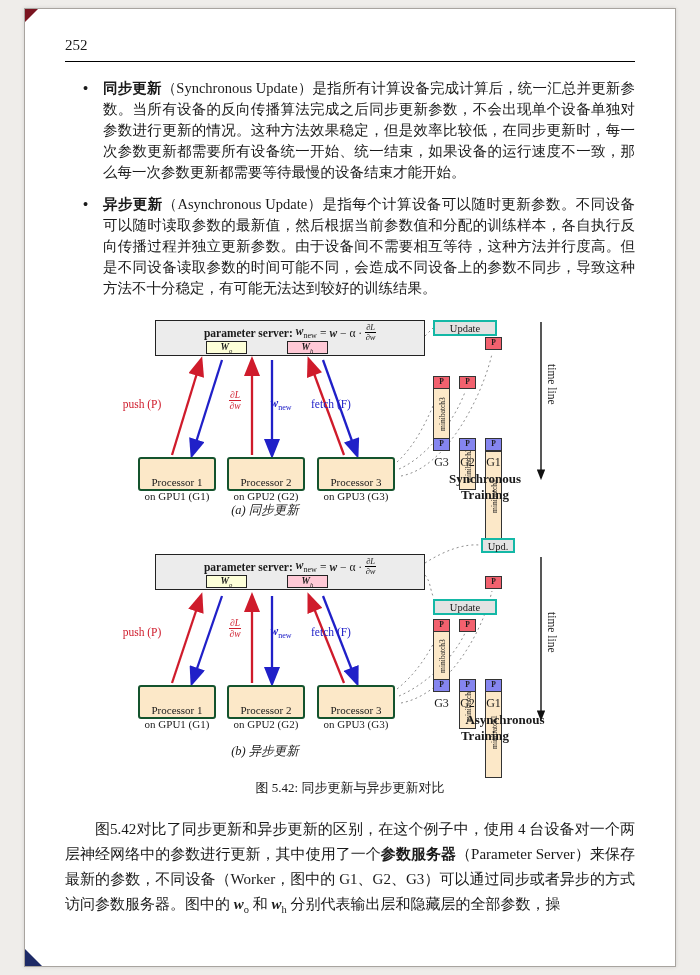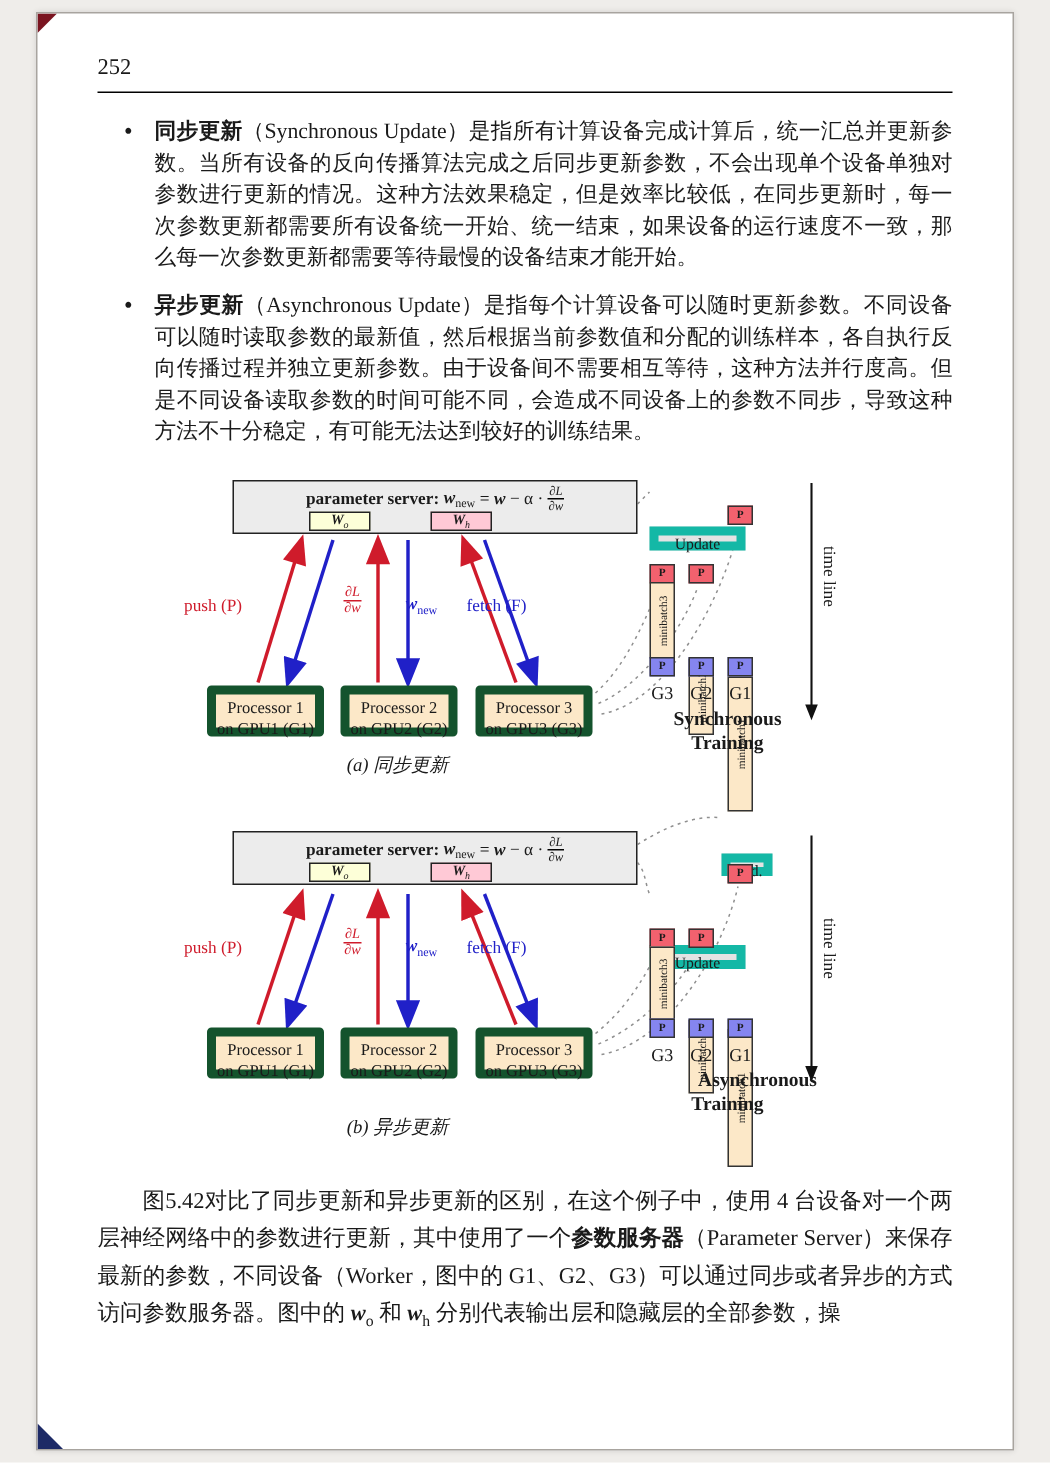--- a/index.html
+++ b/index.html
@@ -45,27 +45,27 @@
     font-size:11.5px;margin-top:2px;white-space:nowrap;}
   .bi{font-weight:bold;font-style:italic;}
   sub{font-size:0.7em;font-family:Liberation Serif, serif;}
   .frac{display:inline-block;text-align:center;vertical-align:middle;font-size:8.5px;line-height:1.1;font-style:italic;}
   .frac .fn{display:block;border-bottom:1px solid #000;padding:0 1px;}
   .frac .fd{display:block;}
   .frac.redf{font-size:9.5px;}
   .frac.redf .fn{border-bottom-color:#cf1b2b;}
   .wbox{width:41px;height:13px;border:1px solid #222;box-sizing:border-box;
     font-size:9.5px;text-align:center;line-height:11px;font-style:italic;}
-  .proc{width:78px;height:34px;background:#fce8c8;border:6px solid #14532d;border-radius:3px;
-    text-align:center;font-size:11px;line-height:14px;padding-top:2px;box-sizing:border-box;}
+  .proc{width:78px;height:34px;background:#fce8c8;border:2px solid #14532d;border-radius:3px;
+    text-align:center;font-size:11px;line-height:14px;padding-top:16px;box-sizing:border-box;}
   .lab{font-size:11.5px;text-align:center;}
   .red{color:#cf1b2b;}
   .blue{color:#2020c8;}
-  .gbox{background:#e3e3e3;border:6px solid #14b8a6;box-sizing:border-box;
-    font-size:10.5px;text-align:center;line-height:14px;margin-top:31px;}
+  .gbox{background:#e3e3e3;border:2px solid #14b8a6;box-sizing:border-box;
+    font-size:10.5px;text-align:center;line-height:14px;}
   .pb{width:17px;height:13px;border:1px solid #333;box-sizing:border-box;
     font-size:7.5px;font-weight:bold;text-align:center;line-height:10px;}
   .pr{background:#f2616e;}
   .pbl{background:#8585ef;}
   .mbar{width:17px;background:#fce8c8;border:1px solid #333;box-sizing:border-box;position:relative;}
   .mbar span{position:absolute;left:50%;top:50%;
     transform:translate(-50%,-50%) rotate(-90deg);
     font-size:7.5px;white-space:nowrap;}
   .glab{font-size:12px;text-align:center;}
   .train{font-weight:bold;font-size:13px;text-align:center;}
@@ -258,15 +258,16 @@
     <div class="abs glab" style="left:385px;top:169px;width:35px">G2</div>
     <div class="abs glab" style="left:411px;top:169px;width:35px">G1</div>
 
     <div class="abs train" style="left:372px;top:185px;width:136px">Asynchronous</div>
     <div class="abs train" style="left:352px;top:201px;width:136px">Training</div>
     <div class="abs tlab" style="left:481px;top:85px">time line</div>
 
     <div class="abs fcap" style="left:100px;top:216px;width:200px">(b) 异步更新</div>
   </div>
 
+  <div class="figcap">图 5.42: 同步更新与异步更新对比</div>
 
   <p class="closing"><span>图5.42对比了同步更新和异步更新的区别，在这个例子中，使用 4 台设备对一个两层神经网络中的参数进行更新，其中使用了一个</span><b>参数服务器</b><span>（Parameter Server）来保存最新的参数，不同设备（Worker，图中的 G1、G2、G3）可以通过同步或者异步的方式访问参数服务器。图中的 </span><span class="bi">w</span><sub>o</sub><span> 和 </span><span class="bi">w</span><sub>h</sub><span> 分别代表输出层和隐藏层的全部参数，操</span></p>
 </div>
 
 </body></html>

